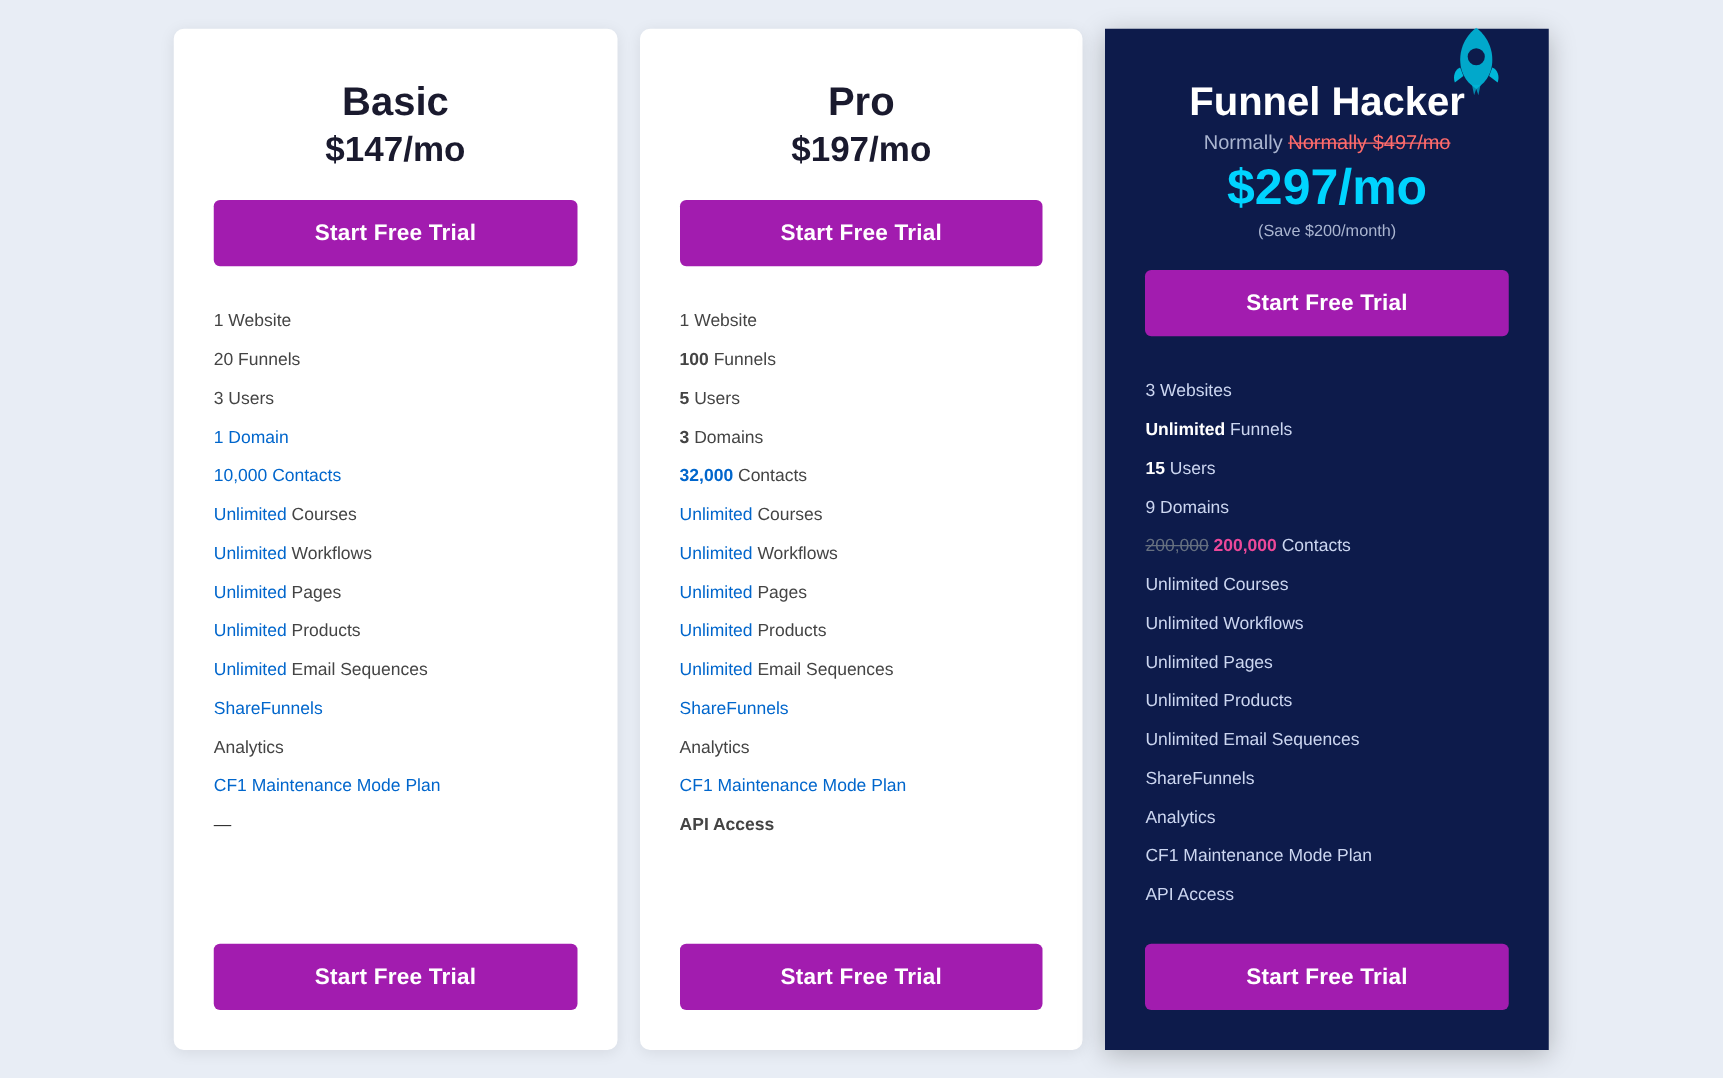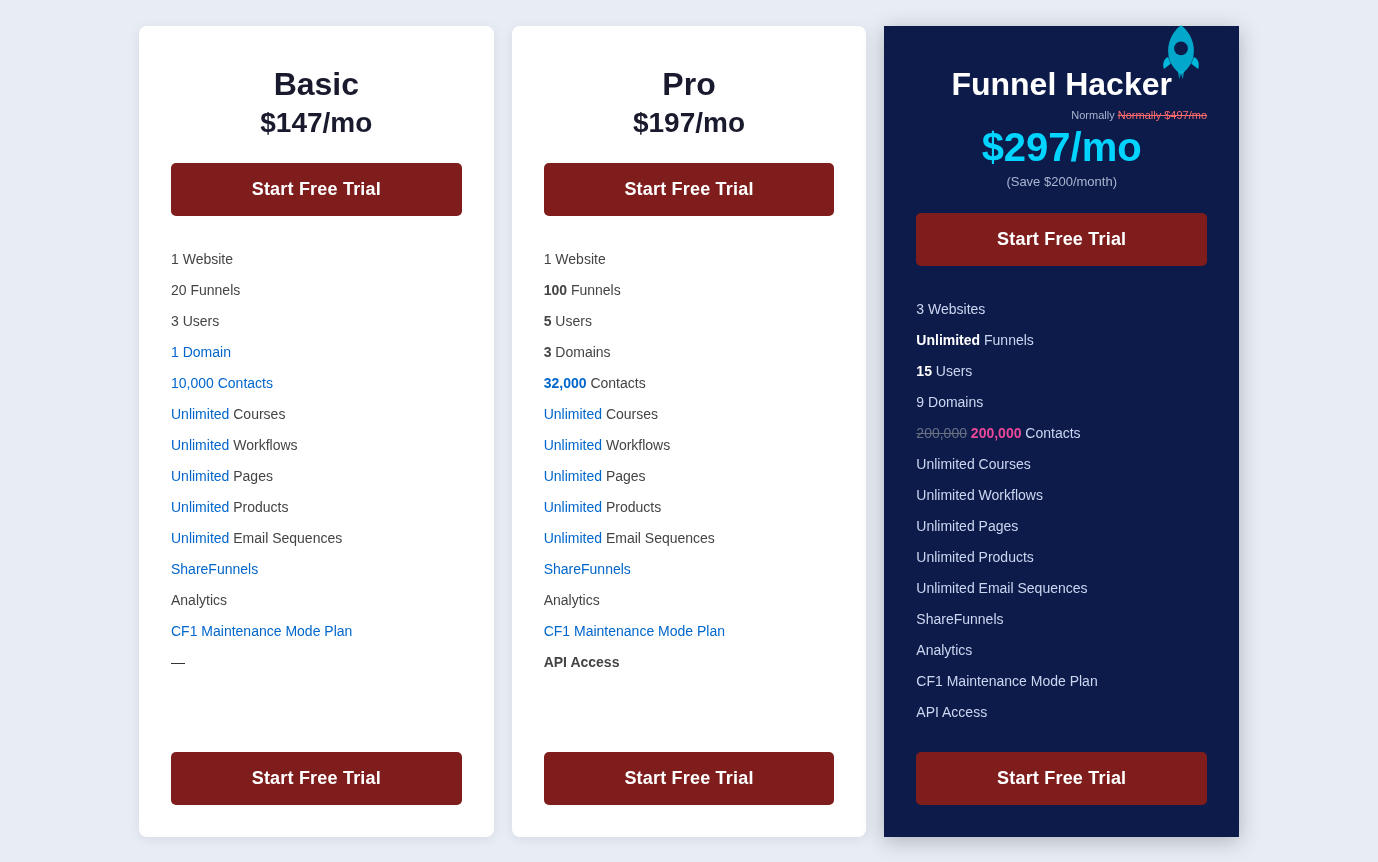--- a/index.html
+++ b/index.html
@@ -43,21 +43,21 @@
 
     .plan-card .plan-price {
       font-size: 28px;
       font-weight: 700;
       color: #1a1a2e;
       text-align: center;
       margin-bottom: 24px;
     }
 
     .btn-trial {
-      background: #7f1d1d;
+      background: #a21caf;
       color: #ffffff;
       border: none;
       border-radius: 5px;
       padding: 16px;
       font-size: 18px;
       font-weight: 700;
       cursor: pointer;
       width: 100%;
       margin-bottom: 28px;
       letter-spacing: 0.2px;
@@ -114,23 +114,23 @@
 
     .funnel-hacker-card .plan-name {
       font-size: 32px;
       font-weight: 800;
       color: #ffffff;
       text-align: center;
       margin-bottom: 6px;
     }
 
     .funnel-hacker-card .normally-price {
-      font-size: 11px;
+      font-size: 16px;
       color: #aab5d0;
-      text-align: right;
+      text-align: center;
       margin-bottom: 4px;
     }
 
     .funnel-hacker-card .normally-price .strike {
       text-decoration: line-through;
       color: #ff6b6b;
     }
 
     .funnel-hacker-card .main-price {
       font-size: 40px;

